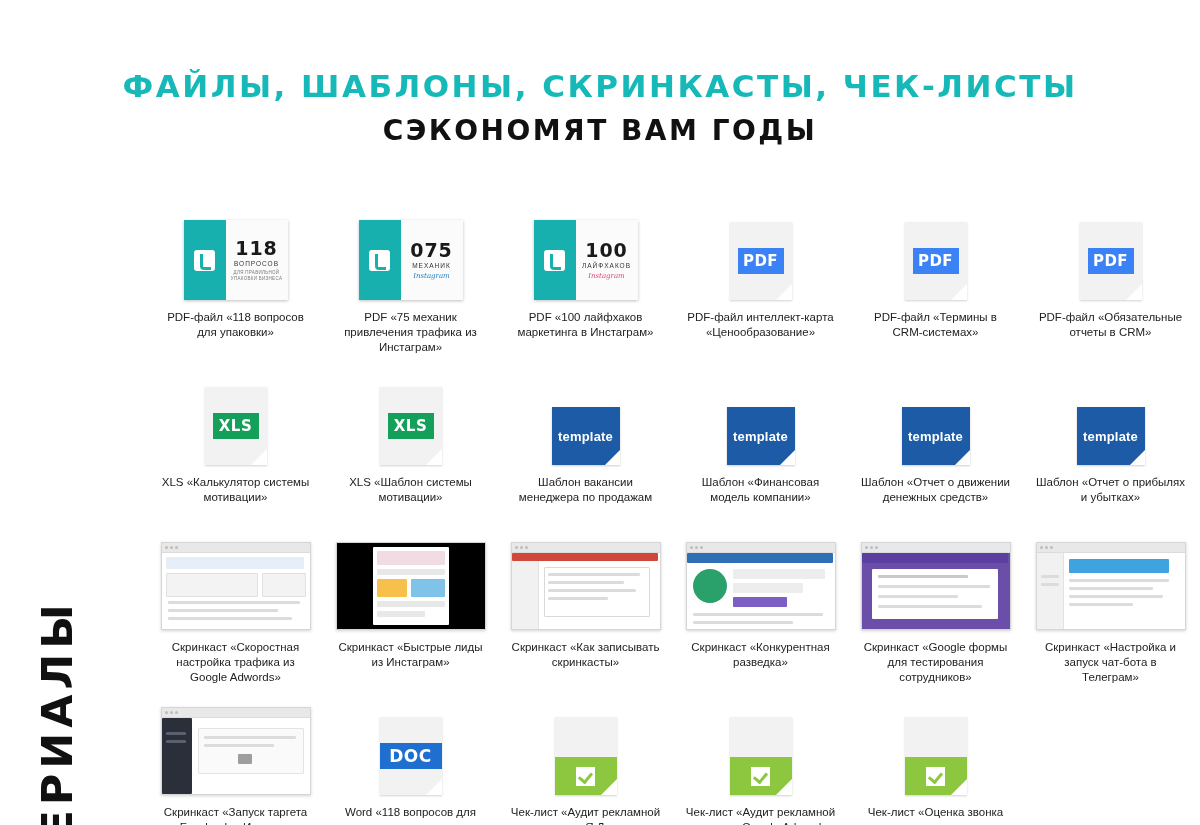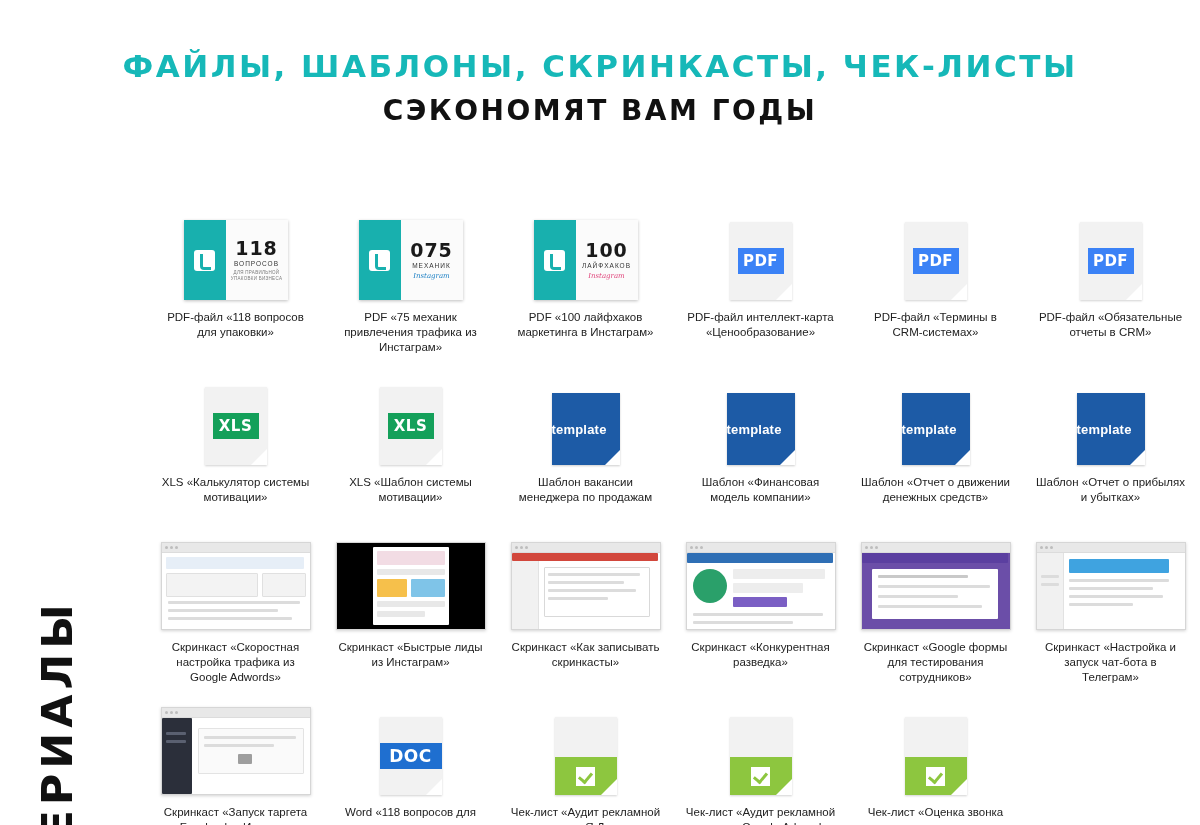--- a/index.html
+++ b/index.html
@@ -11,21 +11,21 @@
     height: 825px;
     background: #ffffff;
     font-family: "Liberation Sans", sans-serif;
     color: #1a1a1a;
     overflow: hidden;
     position: relative;
   }
 
   
   .heading {
-    padding-top: 48px;
+    padding-top: 68px;
     text-align: center;
   }
   .heading .line1 {
     font-size: 31px;
     font-weight: bold;
     letter-spacing: 2.5px;
     color: #16b8b8;
     text-transform: uppercase;
     font-family: "DejaVu Sans", sans-serif;
   }
@@ -235,25 +235,26 @@
     width: 6px;
     height: 10px;
     border-right: 3px solid #8dc63f;
     border-bottom: 3px solid #8dc63f;
     transform: rotate(40deg);
   }
 
   
   .tmpl {
     width: 68px;
-    height: 72px;
+    height: 58px;
     background: #1d5ba6;
     position: relative;
     display: flex;
     align-items: center;
+    justify-content: center;
     box-shadow: 0 1px 2px rgba(0,0,0,0.2);
   }
   .tmpl .t-label {
     color: #ffffff;
     font-size: 13px;
     font-weight: bold;
     letter-spacing: .2px;
   }
   .tmpl::after {
     content: "";

